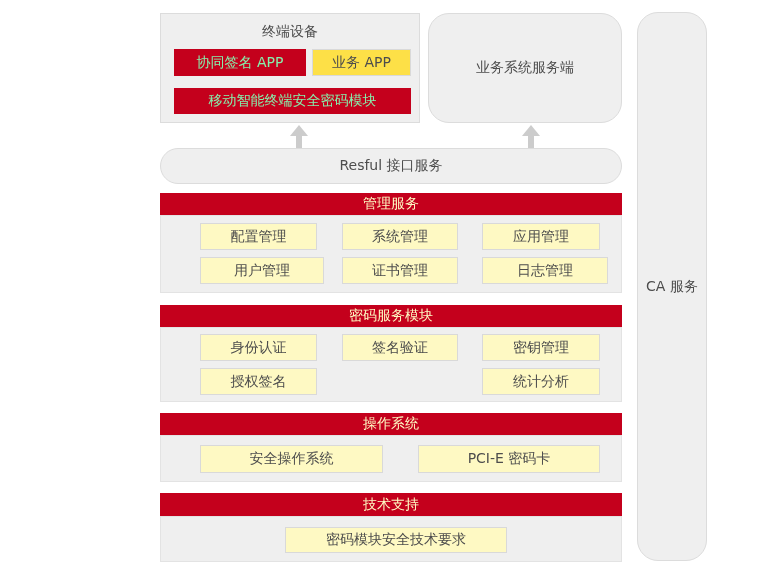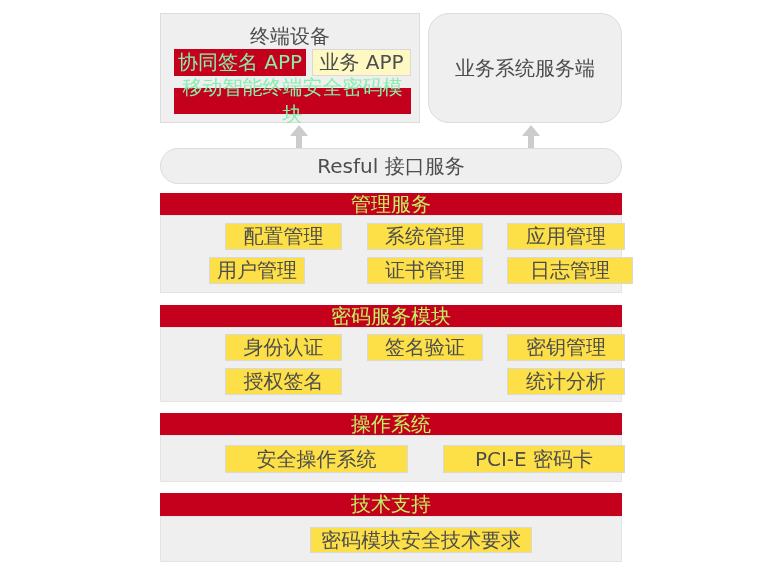--- a/index.html
+++ b/index.html
@@ -6,21 +6,21 @@
   html,body { background:#ffffff; }
   body {
     font-family:"DejaVu Sans","Liberation Sans",sans-serif;
     color:#4d4d4d;
   }
   .canvas {
     position:relative;
     width:757px; height:568px;
     background:#ffffff;
     overflow:hidden;
-    font-size:20px;
+    font-size:14px;
   }
   
   .gbox {
     position:absolute;
     background:#efefef;
     border:1px solid #dcdcdc;
   }
   .centered {
     display:flex; align-items:center; justify-content:center;
     text-align:center;
@@ -33,21 +33,21 @@
     text-align:center;
   }
   .red-fill {
     position:absolute;
     background:#c4001c; color:#86efac;
     display:flex; align-items:center; justify-content:center;
     text-align:center;
   }
   .white-btn {
     position:absolute;
-    background:#fef9c3; border:1px solid #d9d9d9;
+    background:#fde047; border:1px solid #d9d9d9;
     display:flex; align-items:center; justify-content:center;
     text-align:center;
   }
   .app1   { left:13px;  top:35px; width:132px; height:27px; }
   .app2   { left:151px; top:35px; width:99px;  height:27px; }
   .module { left:13px;  top:74px; width:237px; height:26px; }
 
   .business { left:428px; top:13px; width:194px; height:110px; }
   .ca       { left:637px; top:12px; width:70px;  height:549px; }
   .resful   { left:160px; top:148px; width:462px; height:36px; }
@@ -61,67 +61,67 @@
     border-bottom:11px solid #cccccc;
   }
   .arrow .stem {
     width:6px; height:12px; margin:0 auto;
     background:#cccccc;
   }
 
   
   .sec-header {
     position:absolute; left:160px; width:462px; height:22px;
-    background:#c4001c; color:#bef264;
+    background:#c4001c; color:#fef9c3;
     display:flex; align-items:center; justify-content:center;
   }
   .sec-panel {
     position:absolute; left:160px; width:462px;
     background:#efefef; border:1px solid #e3e3e3;
   }
   .cell {
     position:absolute; height:27px;
-    background:#fde047; border:1px solid #d9d9d9;
+    background:#fef9c3; border:1px solid #d9d9d9;
     display:flex; align-items:center; justify-content:center;
     text-align:right;
-    margin-left:25px;
   }
 </style>
 </head>
 <body>
 
 <div class="canvas">
 
   <div class="gbox terminal">
     <div class="box-title">终端设备</div>
     <div class="red-fill app1">协同签名 APP</div>
     <div class="white-btn app2">业务 APP</div>
     <div class="red-fill module">移动智能终端安全密码模块</div>
   </div>
 
   <div class="gbox business centered">业务系统服务端</div>
 
+  <div class="gbox ca centered">CA 服务</div>
 
   <div class="arrow" style="left:288px">
     <div class="head"></div>
     <div class="stem"></div>
   </div>
   <div class="arrow" style="left:520px">
     <div class="head"></div>
     <div class="stem"></div>
   </div>
 
   <div class="gbox resful centered">Resful 接口服务</div>
 
   <div class="sec-header" style="top:193px">管理服务</div>
   <div class="sec-panel" style="top:215px;height:78px"></div>
   <div class="cell" style="left:200px;top:223px;width:117px">配置管理</div>
   <div class="cell" style="left:342px;top:223px;width:116px">系统管理</div>
   <div class="cell" style="left:482px;top:223px;width:118px">应用管理</div>
-  <div class="cell" style="left:184px;top:257px;width:96px">用户管理</div>
+  <div class="cell" style="left:200px;top:257px;width:124px">用户管理</div>
   <div class="cell" style="left:342px;top:257px;width:116px">证书管理</div>
   <div class="cell" style="left:482px;top:257px;width:126px">日志管理</div>
 
   <div class="sec-header" style="top:305px">密码服务模块</div>
   <div class="sec-panel" style="top:327px;height:75px"></div>
   <div class="cell" style="left:200px;top:334px;width:117px">身份认证</div>
   <div class="cell" style="left:342px;top:334px;width:116px">签名验证</div>
   <div class="cell" style="left:482px;top:334px;width:118px">密钥管理</div>
   <div class="cell" style="left:200px;top:368px;width:117px">授权签名</div>
   <div class="cell" style="left:482px;top:368px;width:118px">统计分析</div>

